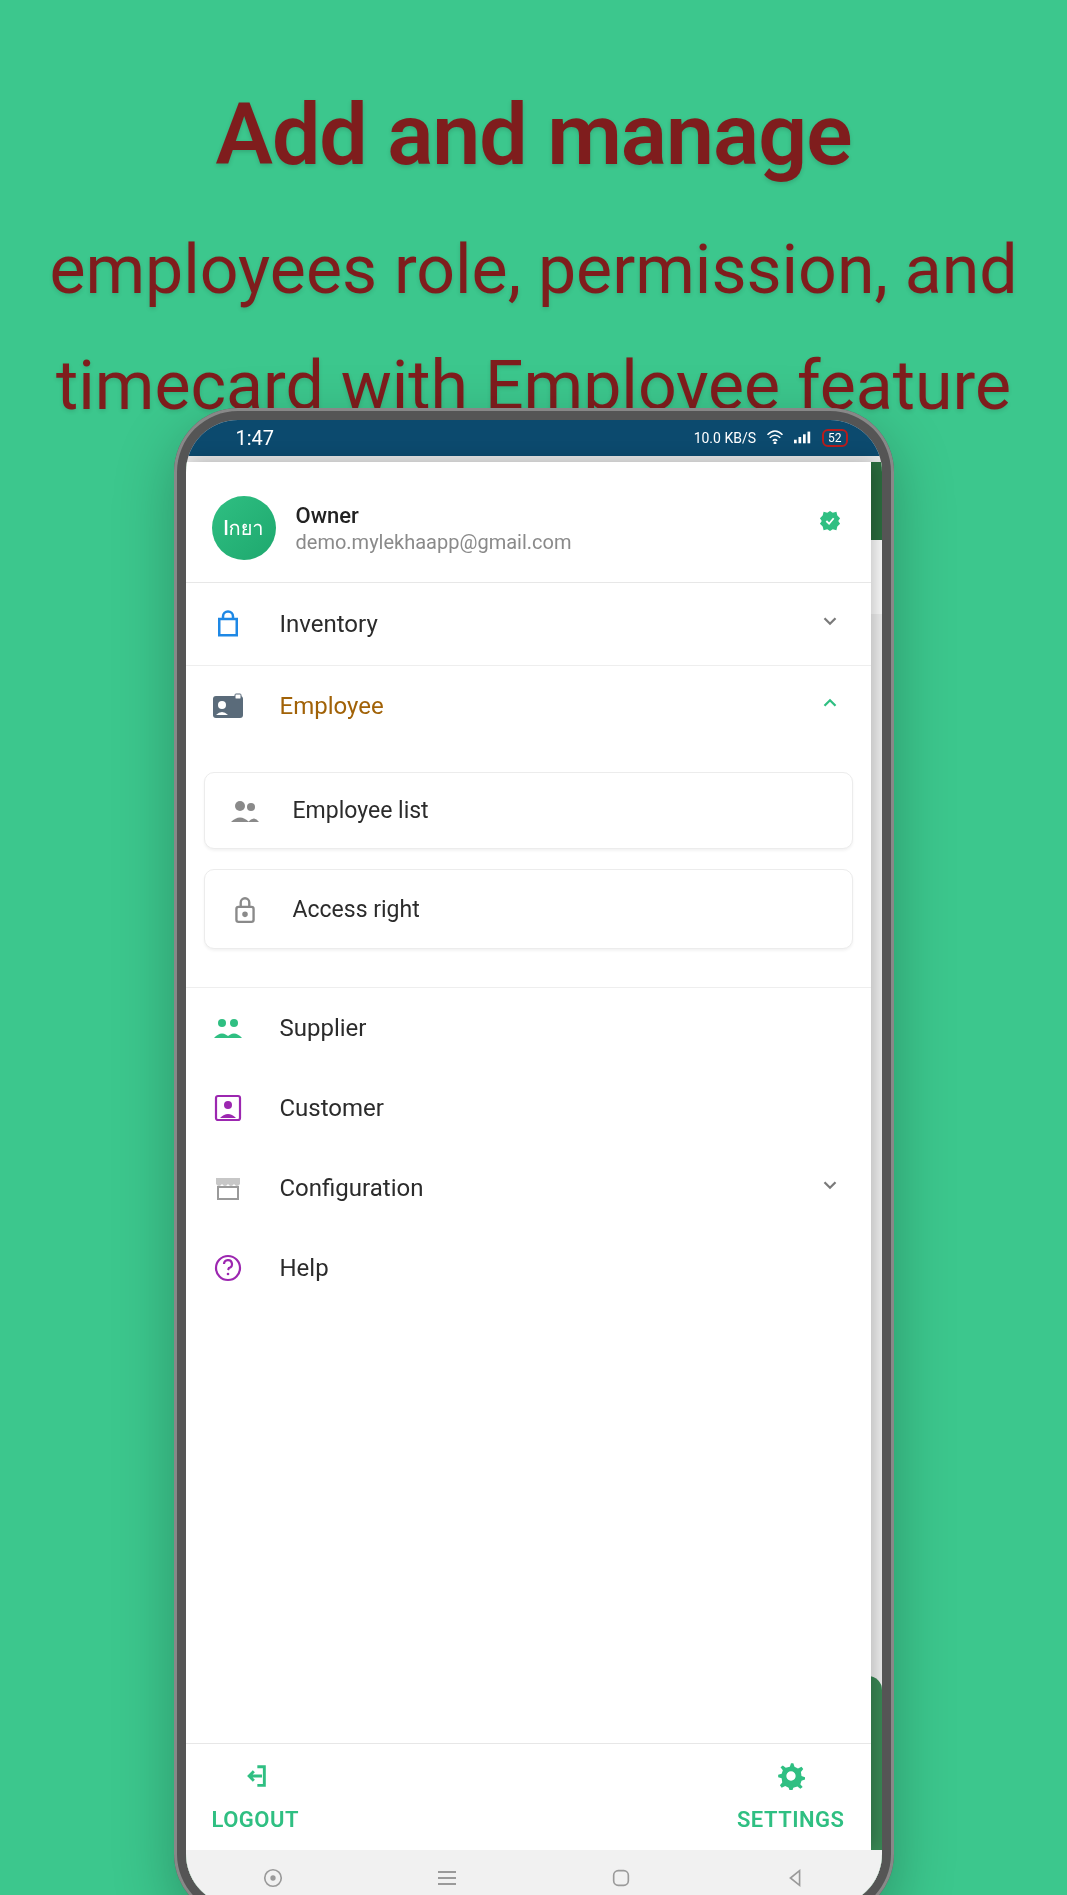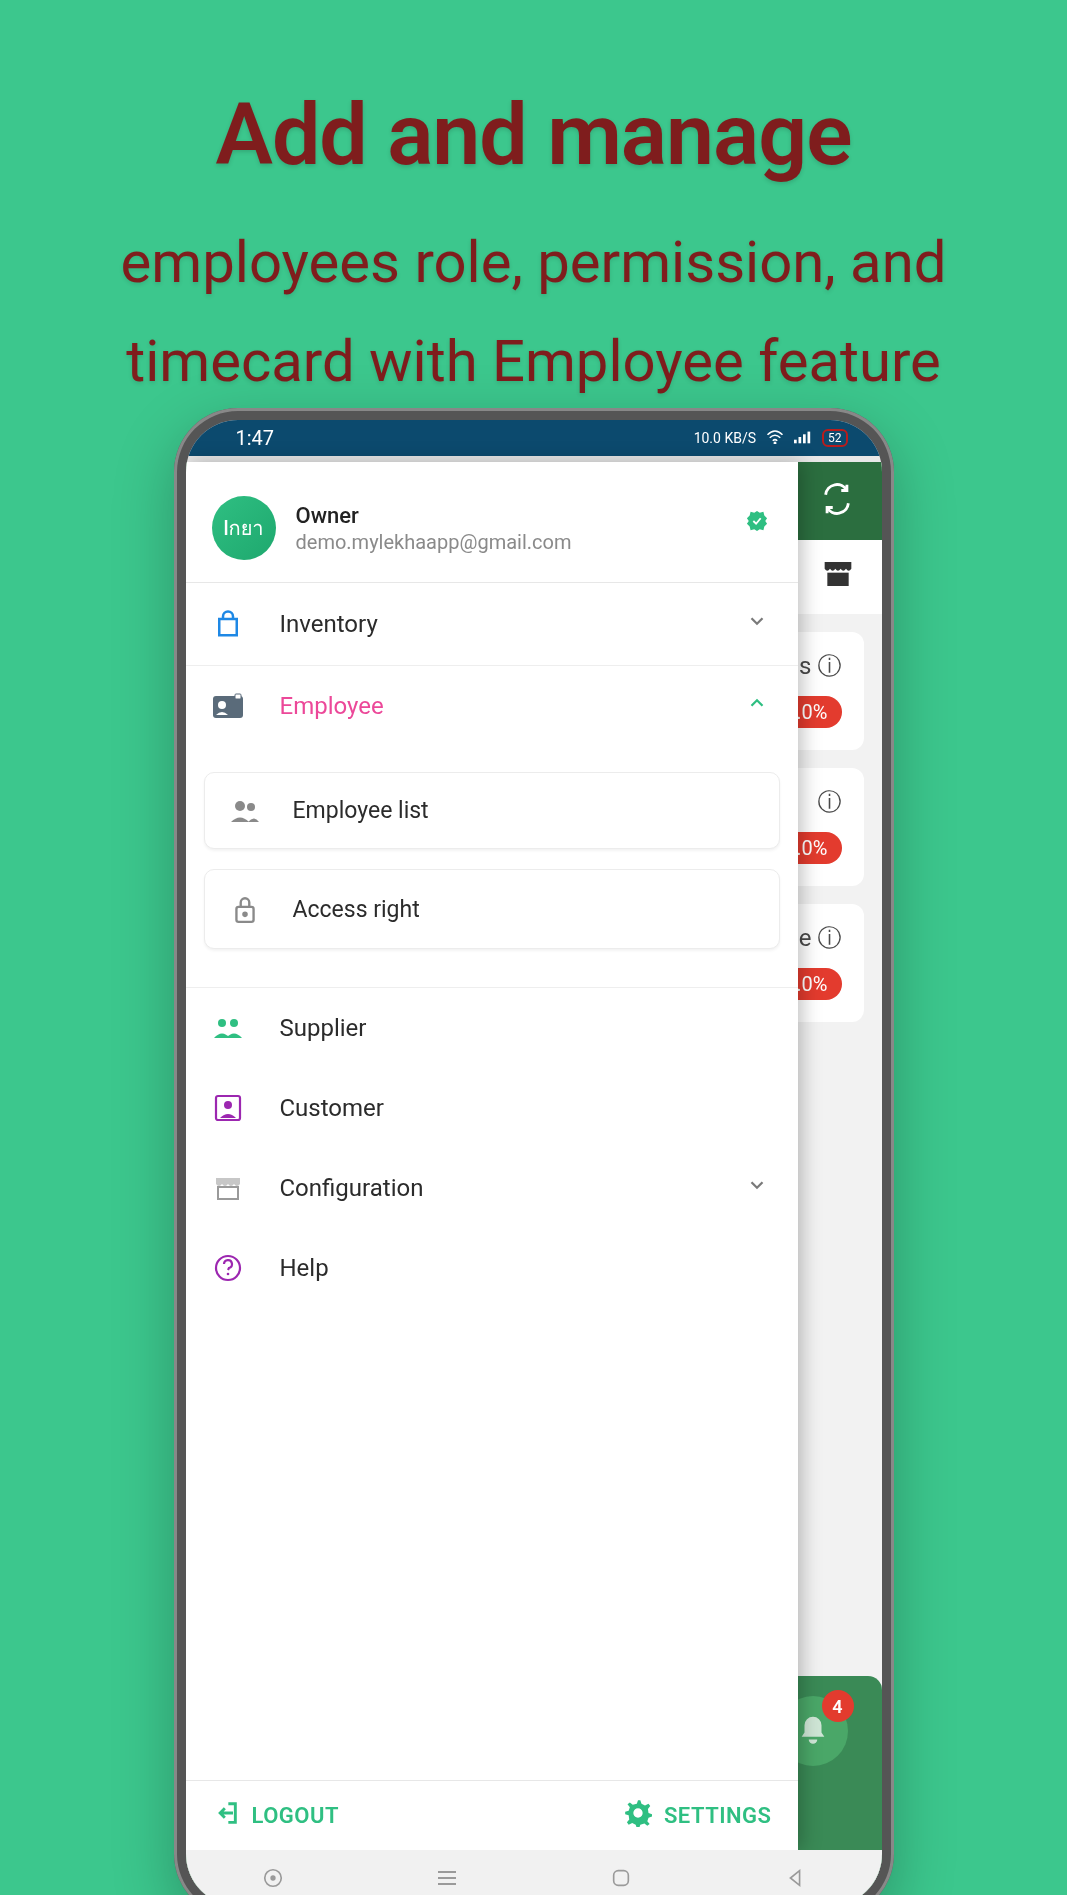--- a/index.html
+++ b/index.html
@@ -16,21 +16,21 @@
     padding-top: 84px;
   }
   .hero h1 {
     font-size: 86px;
     font-weight: 600;
     letter-spacing: -1px;
     margin-bottom: 28px;
     text-shadow: 0 2px 4px rgba(0,0,0,0.15);
   }
   .hero p {
-    font-size: 58px;
+    font-size: 68px;
     font-weight: 400;
     line-height: 1.7;
     text-shadow: 0 2px 4px rgba(0,0,0,0.12);
   }
 
   .phone {
     position: absolute;
     left: 50%;
     transform: translateX(-50%);
     top: 408px;
@@ -107,21 +107,21 @@
     background:#4aa768; display:flex; align-items:center; justify-content:center;
   }
   .bell-badge .count{
     position:absolute; top:-6px; right:-6px; width:32px; height:32px;
     background:#e33b2e; color:#fff; border-radius:50%;
     display:flex; align-items:center; justify-content:center; font-size:18px; font-weight:600;
   }
 
   .drawer {
     position:absolute; top:0; left:0; bottom:56px;
-    width: 612px;
+    width: 685px;
     background:#fff;
     box-shadow: 4px 0 18px rgba(0,0,0,0.25);
     display:flex; flex-direction:column;
   }
   .profile {
     padding: 34px 26px 22px;
     display:flex; align-items:center; gap:20px;
     position:relative;
   }
   .avatar{
@@ -141,21 +141,21 @@
 
   .menu { flex:1; overflow:hidden; }
   .item {
     display:flex; align-items:center;
     padding: 26px 30px 26px 24px;
     gap: 34px;
     font-size:24px; color:#2b2b2b;
   }
   .item .ico { width:36px; display:flex; justify-content:center; }
   .item .chev { margin-left:auto; color:#7a7a7a; }
-  .item.active { color:#ec4899;justify-content:space-between; }
+  .item.active { color:#a16207;justify-content:space-between; }
   .item.active .chev { color:#2fbf82; }
   .item + .item { border-top:1px solid #eee; }
   .item.no-border { border-top:none;}
 
   .subgroup { padding: 6px 14px 18px; border-bottom:1px solid #eee;}
   .subitem {
     background:#fff;
     border:1px solid #ececec;
     border-radius:10px;
     box-shadow:0 2px 3px rgba(0,0,0,0.05);
@@ -169,20 +169,21 @@
   .footer {
     border-top:1px solid #e7e7e7;
     display:flex; align-items:center;
     padding: 18px 26px;
     gap: 14px;
   }
   .footer .btn{
     display:flex; align-items:center; gap:12px;
     color:#2fbf82; font-weight:600; font-size:22px;
     letter-spacing:0.5px;
+    flex-direction:column;
   }
   .footer .spacer{ flex:1; }
 
   .navbar{
     position:absolute; left:0; right:0; bottom:0; height:56px;
     display:flex; justify-content:space-around; align-items:center;
     color:#9a9a9a;
     background: #f1f1f1;
   }
   .navbar .navbtn{ width:34px; height:34px; display:flex; align-items:center; justify-content:center;}

